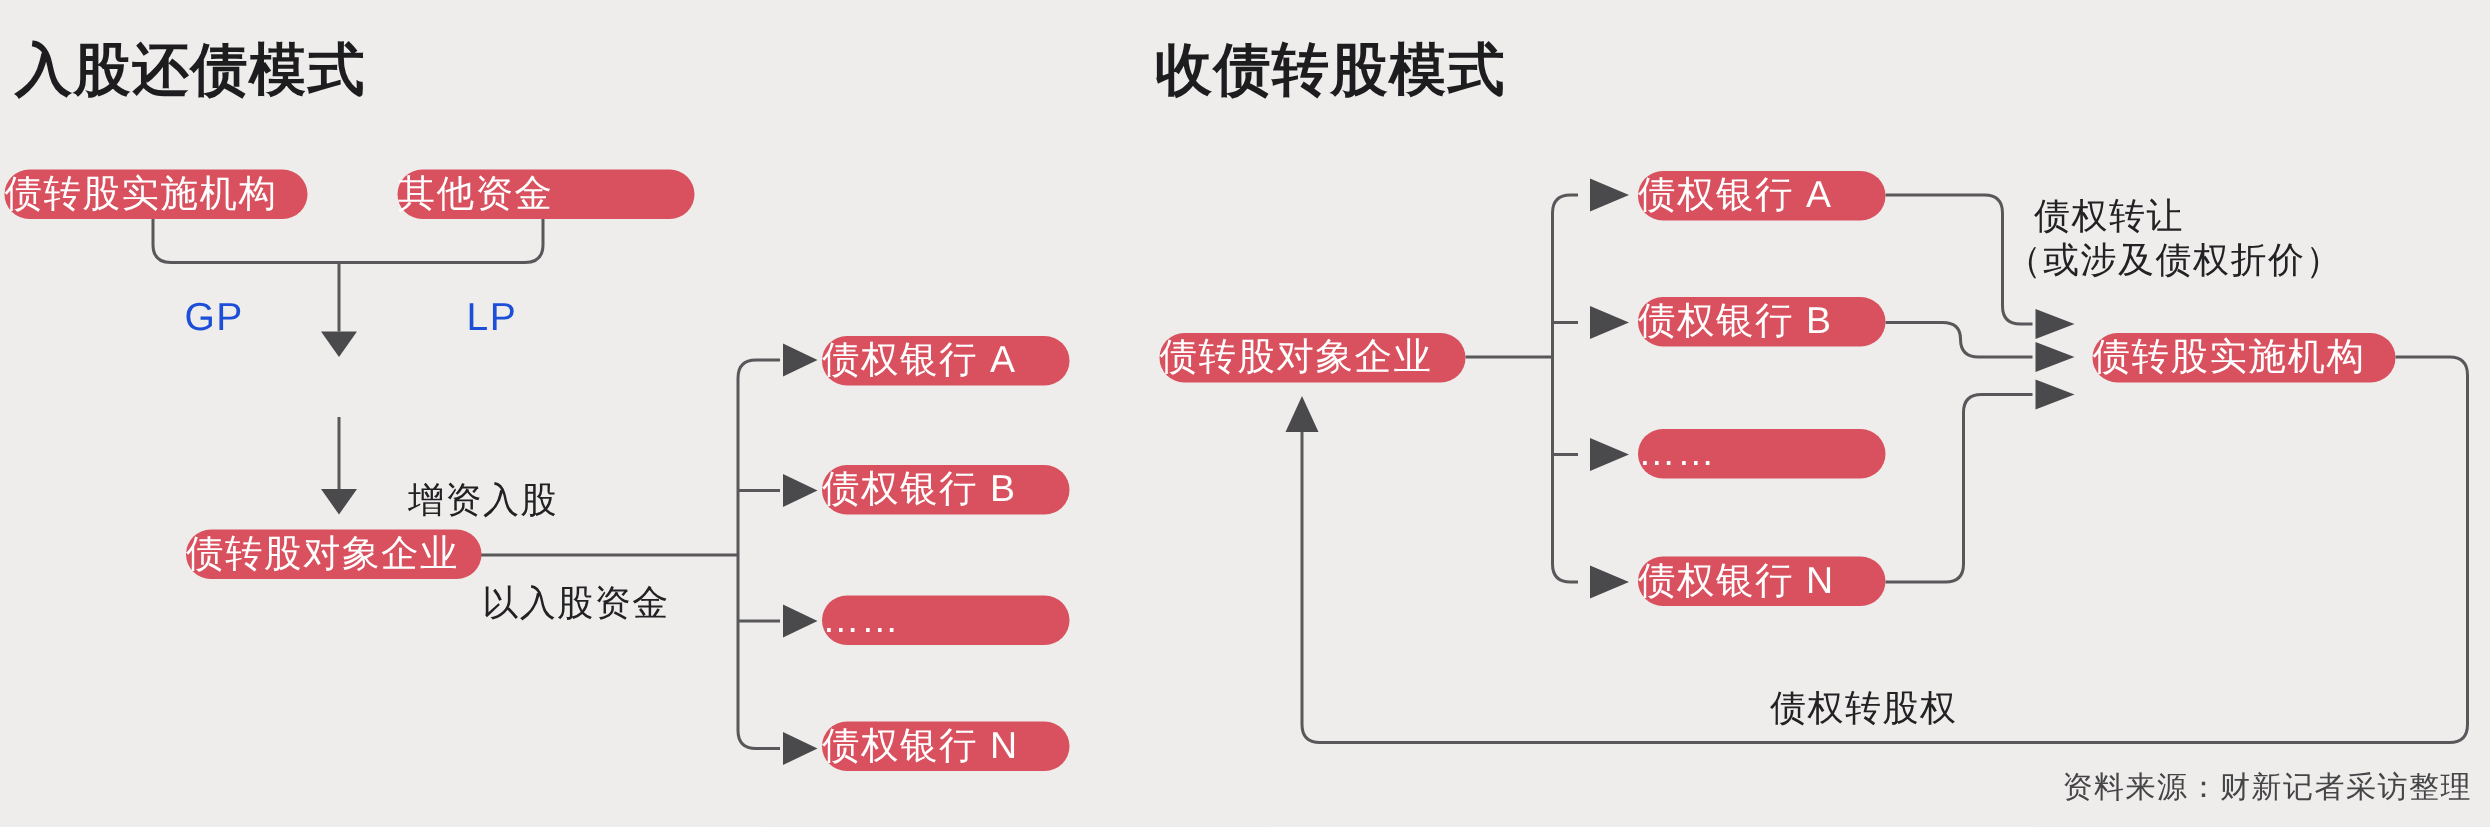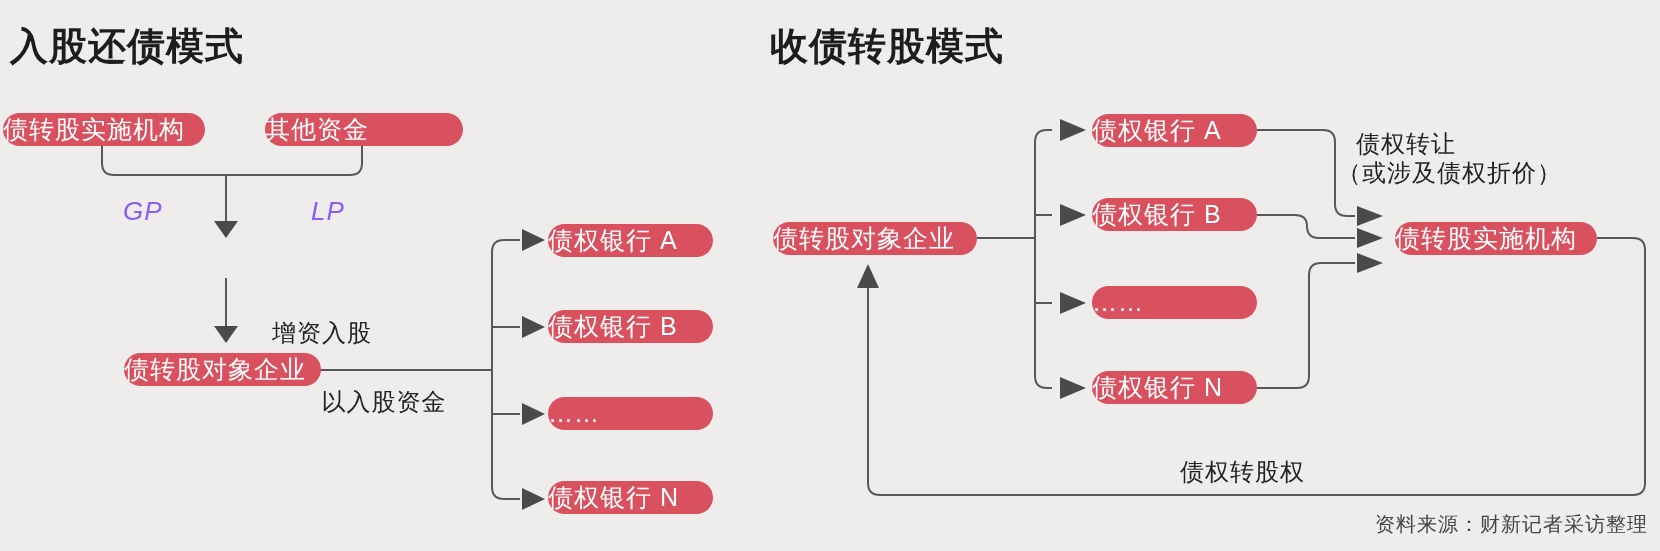--- a/index.html
+++ b/index.html
@@ -33,21 +33,21 @@
     line-height:33px;
     height:33px;
   }
   .lbl{
     position:absolute;
     color:#222224;
     font-size:24px;
     white-space:nowrap;
     letter-spacing:1px;
   }
-  .lbl-latin{font-size:26px;letter-spacing:1px;color:#8b5cf6;font-style:italic;}
+  .lbl-latin{font-size:26px;letter-spacing:1px;color:#1d4ed8;}
   .center-lbl{text-align:center;}
   .source{
     position:absolute;
     right:12px;top:511px;
     font-size:20px;
     color:#454547;
     letter-spacing:1px;
     white-space:nowrap;
   }
   svg.wires{position:absolute;left:0;top:0;}

